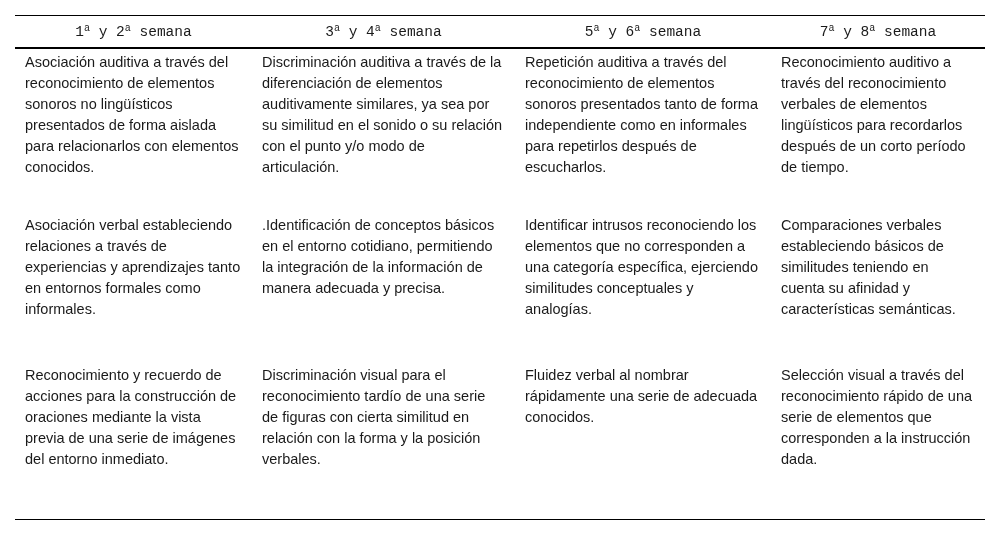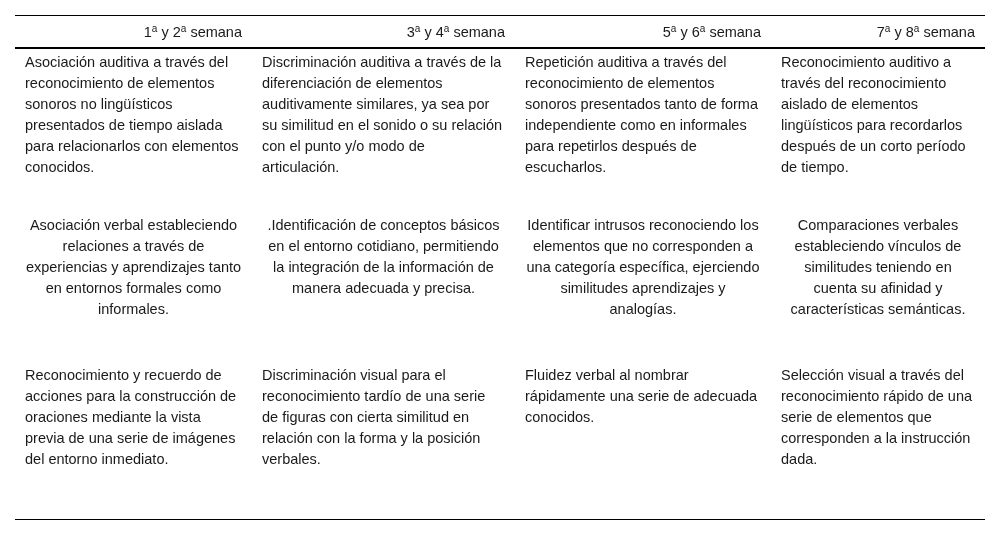--- a/index.html
+++ b/index.html
@@ -28,41 +28,42 @@
     }
     thead tr {
       border-top: 1px solid #000;
       border-bottom: 2px solid #000;
     }
     tbody tr:last-child {
       border-bottom: 1px solid #000;
     }
     th {
       font-weight: normal;
-      text-align: right;
+      text-align: center;
       height: 31px;
       padding: 0 10px;
       vertical-align: middle;
       line-height: 20px;
+      font-family: Liberation Mono, monospace;
     }
     th sup {
       font-size: 10px;
       vertical-align: 5px;
       line-height: 0;
     }
     td {
       vertical-align: top;
       padding: 0 10px;
       line-height: 21px;
     }
     td .cell-text {
       display: block;
     }
     tbody tr.r0 td { padding-top: 3px; height: 163px; }
-    tbody tr.r1 td { height: 150px; text-align: center; }
+    tbody tr.r1 td { height: 150px; }
     tbody tr.r2 td { height: 154px; }
     col.c0 { width: 237px; }
     col.c1 { width: 263px; }
     col.c2 { width: 256px; }
     col.c3 { width: 214px; }
   </style>
 </head>
 <body>
 
 <div class="table-wrap">
@@ -77,44 +78,44 @@
       <tr>
         <th><span>1</span><sup>a</sup><span> y </span><span>2</span><sup>a</sup><span> semana</span></th>
         <th><span>3</span><sup>a</sup><span> y </span><span>4</span><sup>a</sup><span> semana</span></th>
         <th><span>5</span><sup>a</sup><span> y </span><span>6</span><sup>a</sup><span> semana</span></th>
         <th><span>7</span><sup>a</sup><span> y </span><span>8</span><sup>a</sup><span> semana</span></th>
       </tr>
     </thead>
     <tbody>
       <tr class="r0">
         <td>
-            <span class="cell-text">Asociación auditiva a través del reconocimiento de elementos sonoros no lingüísticos presentados de tiempo aislada para relacionarlos con elementos conocidos.</span>
+            <span class="cell-text">Asociación auditiva a través del reconocimiento de elementos sonoros no lingüísticos presentados de forma aislada para relacionarlos con elementos conocidos.</span>
           </td>
         <td>
             <span class="cell-text">Discriminación auditiva a través de la diferenciación de elementos auditivamente similares, ya sea por su similitud en el sonido o su relación con el punto y/o modo de articulación.</span>
           </td>
         <td>
             <span class="cell-text">Repetición auditiva a través del reconocimiento de elementos sonoros presentados tanto de forma independiente como en informales para repetirlos después de escucharlos.</span>
           </td>
         <td>
-            <span class="cell-text">Reconocimiento auditivo a través del reconocimiento aislado de elementos lingüísticos para recordarlos después de un corto período de tiempo.</span>
+            <span class="cell-text">Reconocimiento auditivo a través del reconocimiento verbales de elementos lingüísticos para recordarlos después de un corto período de tiempo.</span>
           </td>
       </tr>
       <tr class="r1">
         <td>
             <span class="cell-text">Asociación verbal estableciendo relaciones a través de experiencias y aprendizajes tanto en entornos formales como informales.</span>
           </td>
         <td>
             <span class="cell-text">.Identificación de conceptos básicos en el entorno cotidiano, permitiendo la integración de la información de manera adecuada y precisa.</span>
           </td>
         <td>
-            <span class="cell-text">Identificar intrusos reconociendo los elementos que no corresponden a una categoría específica, ejerciendo similitudes aprendizajes y analogías.</span>
+            <span class="cell-text">Identificar intrusos reconociendo los elementos que no corresponden a una categoría específica, ejerciendo similitudes conceptuales y analogías.</span>
           </td>
         <td>
-            <span class="cell-text">Comparaciones verbales estableciendo vínculos de similitudes teniendo en cuenta su afinidad y características semánticas.</span>
+            <span class="cell-text">Comparaciones verbales estableciendo básicos de similitudes teniendo en cuenta su afinidad y características semánticas.</span>
           </td>
       </tr>
       <tr class="r2">
         <td>
             <span class="cell-text">Reconocimiento y recuerdo de acciones para la construcción de oraciones mediante la vista previa de una serie de imágenes del entorno inmediato.</span>
           </td>
         <td>
             <span class="cell-text">Discriminación visual para el reconocimiento tardío de una serie de figuras con cierta similitud en relación con la forma y la posición verbales.</span>
           </td>
         <td>

